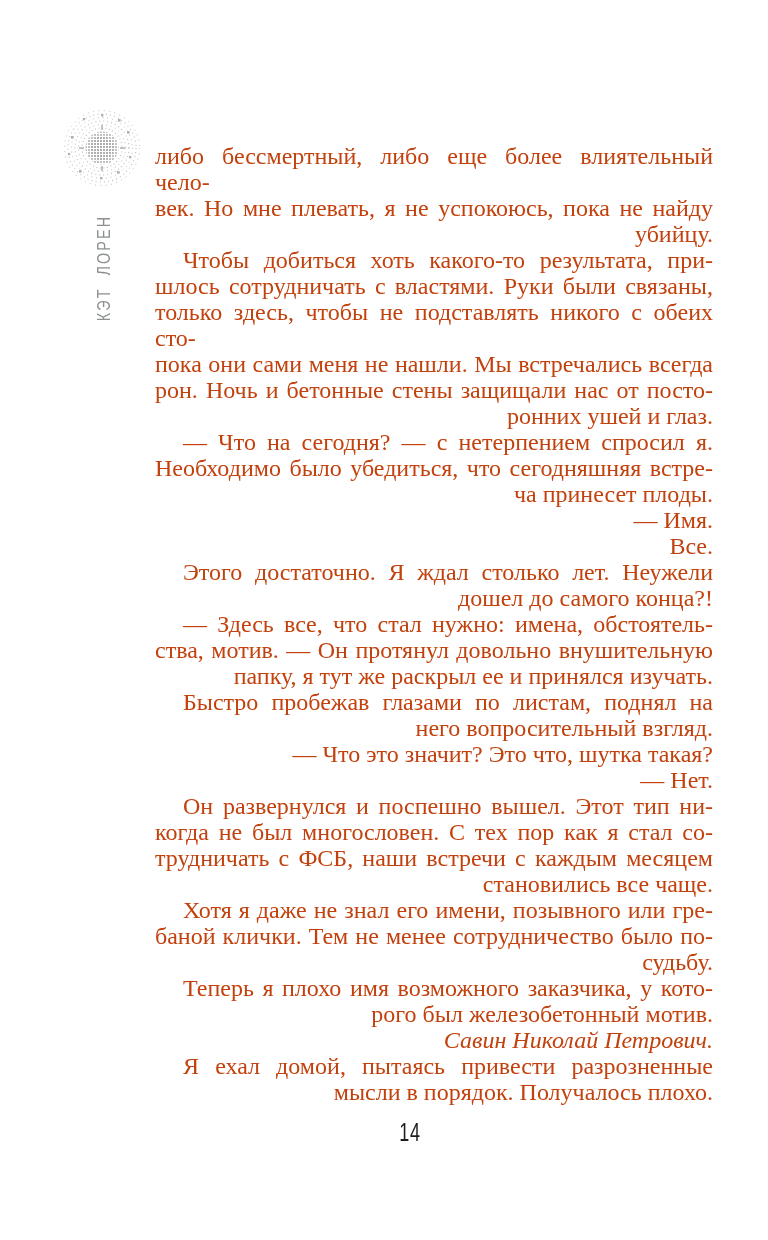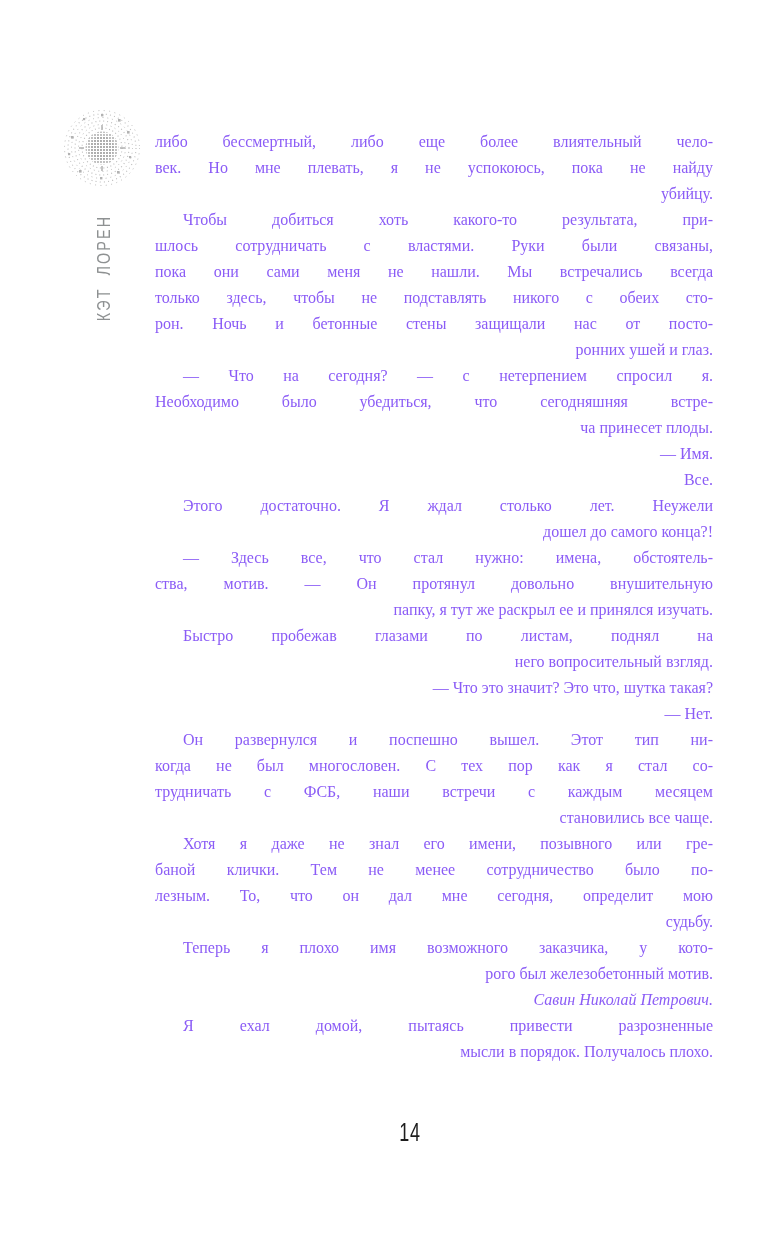--- a/index.html
+++ b/index.html
@@ -21,22 +21,22 @@
     white-space:nowrap;
     font-family:"Liberation Sans", sans-serif;
     font-size:17.5px;
     font-weight:500;
     letter-spacing:2.6px;
     word-spacing:7px;
     color:#8e9192;
   }
   
   .text-block{
-    position:absolute;left:155px;top:129px;width:558px;
-    font-size:16px;line-height:26px;color:#8b5cf6;
+    position:absolute;left:155px;top:143px;width:558px;
+    font-size:24px;line-height:26px;color:#c2410c;
   }
   .line{text-align:right;}
   .line.just{text-align:justify;text-align-last:justify;}
   .line.ind{text-indent:28px;}
   .line.it{font-style:italic;}
   
   .page-number{
     position:absolute;left:380px;top:1118px;width:60px;
     text-align:center;
     font-family:"Liberation Sans", sans-serif;
@@ -88,22 +88,22 @@
   </svg>
 
   <div class="author">КЭТ ЛОРЕН</div>
 
   <div class="text-block" id="text-block">
       <div class="line just">либо бессмертный, либо еще более влиятельный чело-</div>
       <div class="line just">век. Но мне плевать, я не успокоюсь, пока не найду</div>
       <div class="line">убийцу.</div>
       <div class="line just ind">Чтобы добиться хоть какого-то результата, при-</div>
       <div class="line just">шлось сотрудничать с властями. Руки были связаны,</div>
+      <div class="line just">только здесь, чтобы не подставлять никого с обеих сто-</div>
       <div class="line just">пока они сами меня не нашли. Мы встречались всегда</div>
-      <div class="line just">только здесь, чтобы не подставлять никого с обеих сто-</div>
       <div class="line just">рон. Ночь и бетонные стены защищали нас от посто-</div>
       <div class="line">ронних ушей и глаз.</div>
       <div class="line just ind">— Что на сегодня? — с нетерпением спросил я.</div>
       <div class="line just">Необходимо было убедиться, что сегодняшняя встре-</div>
       <div class="line">ча принесет плоды.</div>
       <div class="line ind">— Имя.</div>
       <div class="line ind">Все.</div>
       <div class="line just ind">Этого достаточно. Я ждал столько лет. Неужели</div>
       <div class="line">дошел до самого конца?!</div>
       <div class="line just ind">— Здесь все, что стал нужно: имена, обстоятель-</div>
@@ -112,21 +112,20 @@
       <div class="line just ind">Быстро пробежав глазами по листам, поднял на</div>
       <div class="line">него вопросительный взгляд.</div>
       <div class="line ind">— Что это значит? Это что, шутка такая?</div>
       <div class="line ind">— Нет.</div>
       <div class="line just ind">Он развернулся и поспешно вышел. Этот тип ни-</div>
       <div class="line just">когда не был многословен. С тех пор как я стал со-</div>
       <div class="line just">трудничать с ФСБ, наши встречи с каждым месяцем</div>
       <div class="line">становились все чаще.</div>
       <div class="line just ind">Хотя я даже не знал его имени, позывного или гре-</div>
       <div class="line just">баной клички. Тем не менее сотрудничество было по-</div>
-      <div class="line just">лезным. То, что он дал мне сегодня, определит мою</div>
       <div class="line">судьбу.</div>
       <div class="line just ind">Теперь я плохо имя возможного заказчика, у кото-</div>
       <div class="line">рого был железобетонный мотив.</div>
       <div class="line ind it">Савин Николай Петрович.</div>
       <div class="line just ind">Я ехал домой, пытаясь привести разрозненные</div>
       <div class="line">мысли в порядок. Получалось плохо.</div>
     </div>
 
   <div class="page-number">14</div>
 

